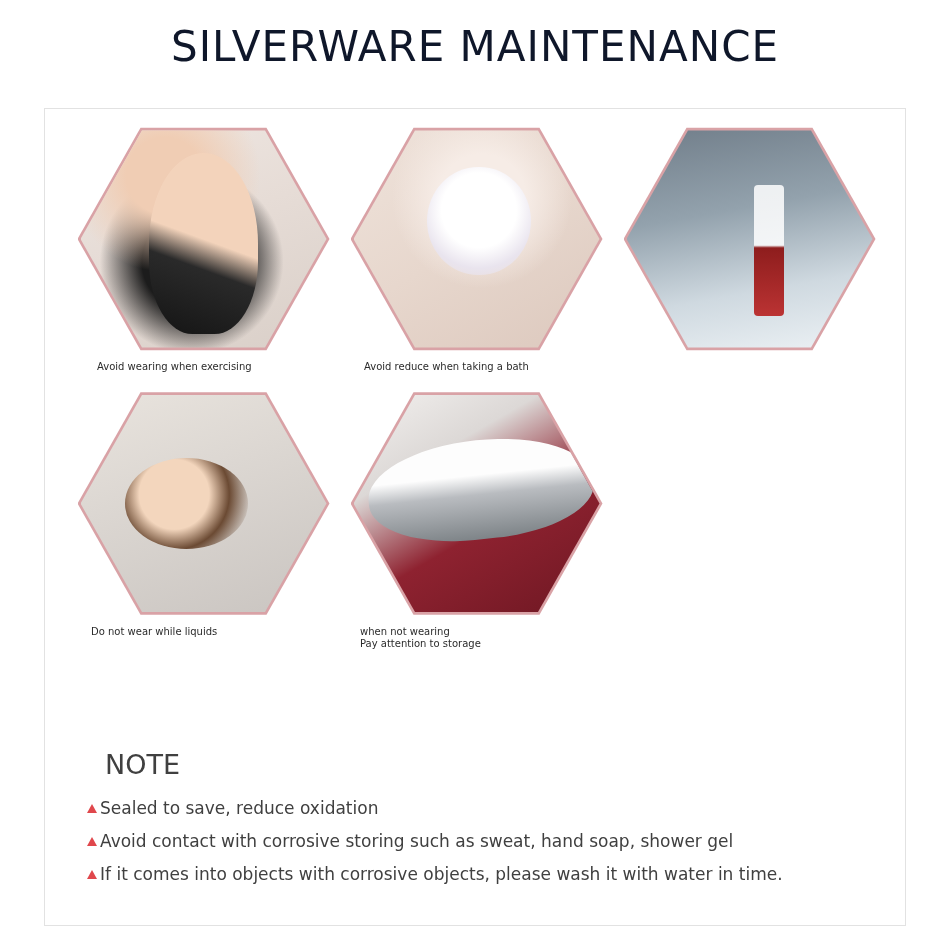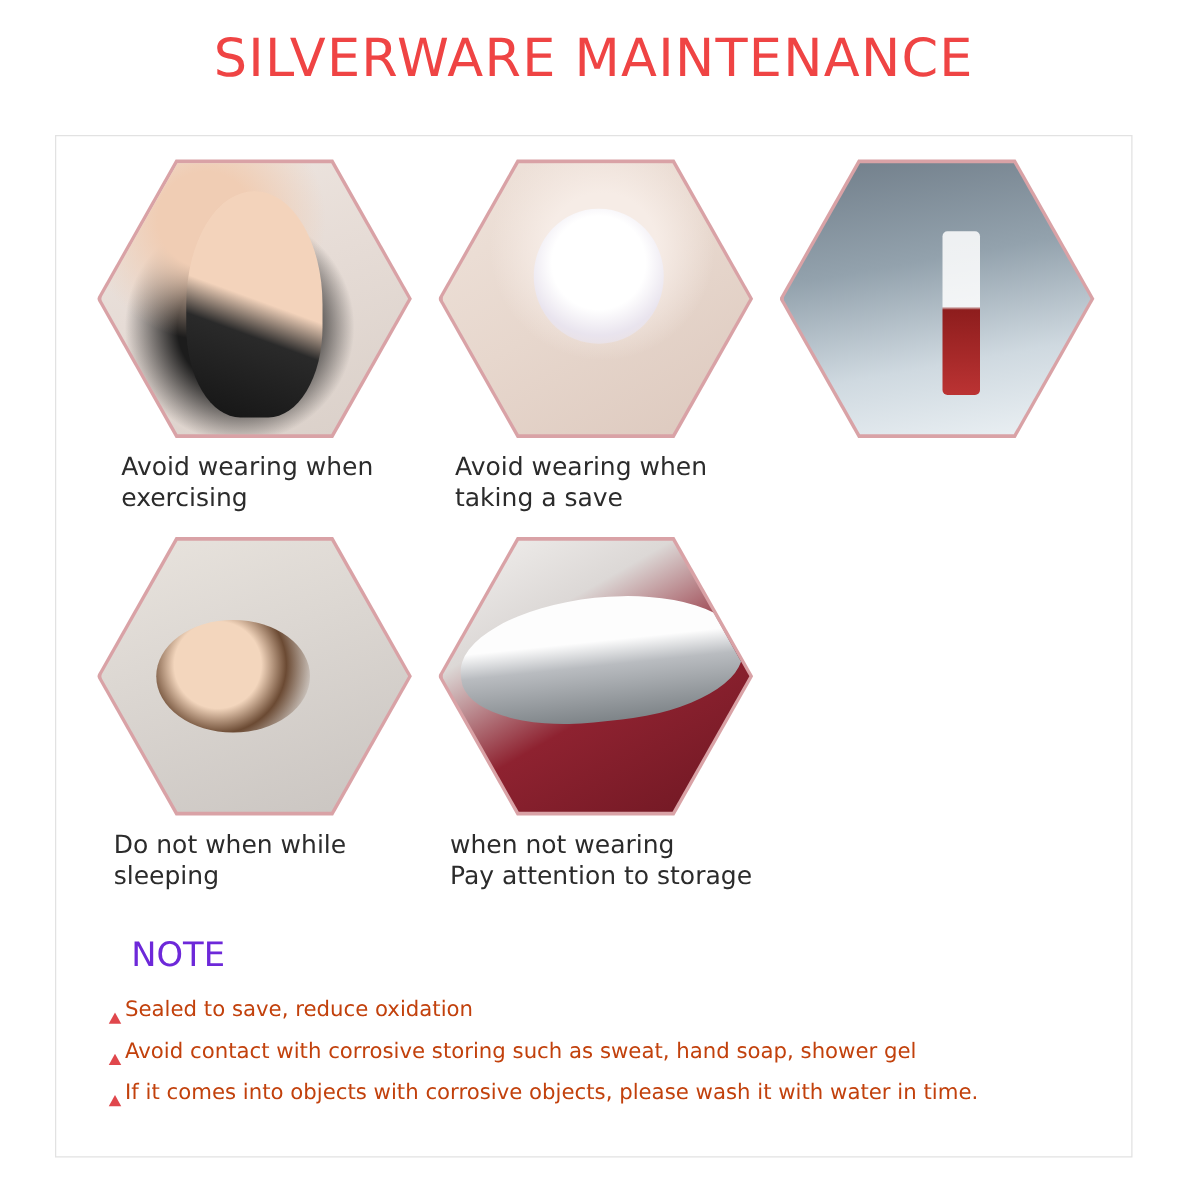--- a/index.html
+++ b/index.html
@@ -18,21 +18,21 @@
     position: relative;
     width: 950px;
     height: 950px;
     box-sizing: border-box;
   }
   .title {
     text-align: center;
     font-size: 42px;
     letter-spacing: 1px;
     font-weight: 400;
-    color: #ef4444;
+    color: #0f172a;
     padding-top: 22px;
     font-family: "DejaVu Sans", sans-serif;
   }
   .card {
     position: absolute;
     left: 44px;
     top: 108px;
     width: 862px;
     height: 818px;
     border: 1px solid #e2e2e2;
@@ -75,53 +75,53 @@
     -webkit-clip-path: polygon(25% 2%, 75% 2%, 100% 50%, 75% 98%, 25% 98%, 0% 50%);
     clip-path: polygon(25% 2%, 75% 2%, 100% 50%, 75% 98%, 25% 98%, 0% 50%);
     overflow: hidden;
   }
   .photo {
     position: absolute;
     inset: 0;
   }
   .caption {
     margin-top: 6px;
-    font-size: 20px;
+    font-size: 10px;
     line-height: 1.25;
     color: #2b2b2b;
     text-align: left;
     padding-left: 28px;
     font-family: "DejaVu Sans", sans-serif;
   }
   .cell.c2 .caption, .cell.c5 .caption { padding-left: 22px; }
   .cell.c3 .caption, .cell.c6 .caption { padding-left: 18px; }
 
   .note-block {
     position: absolute;
     left: 22px;
     top: 640px;
     width: 810px;
   }
   .note-title {
     font-size: 27px;
-    color: #6d28d9;
+    color: #404040;
     padding-left: 38px;
     font-weight: 400;
     font-family: "DejaVu Sans", sans-serif;
   }
   .note-list {
     margin-top: 12px;
     padding-left: 20px;
   }
   .note-item {
     display: flex;
-    align-items: center;
+    align-items: flex-start;
     font-size: 17px;
     line-height: 1.95;
-    color: #c2410c;
+    color: #404040;
     font-family: "DejaVu Sans", sans-serif;
   }
   .tri {
     width: 0;
     height: 0;
     border-left: 5px solid transparent;
     border-right: 5px solid transparent;
     border-bottom: 9px solid #e0474c;
     margin-top: 12px;
     margin-right: 3px;
@@ -206,41 +206,41 @@
         <div class="caption">Avoid wearing when exercising</div>
       </div>
 
       <div class="cell c2">
         <div class="hexwrap">
           <div class="hex-outer"></div>
           <div class="hex-inner">
             <div class="photo p2"></div>
           </div>
         </div>
-        <div class="caption">Avoid wearing when taking a save</div>
+        <div class="caption">Avoid reduce when taking a bath</div>
       </div>
 
       <div class="cell c3">
         <div class="hexwrap">
           <div class="hex-outer"></div>
           <div class="hex-inner">
             <div class="photo p3"></div>
           </div>
         </div>
       </div>
 
 
       <div class="cell c5">
         <div class="hexwrap">
           <div class="hex-outer"></div>
           <div class="hex-inner">
             <div class="photo p5"></div>
           </div>
         </div>
-        <div class="caption">Do not when while sleeping</div>
+        <div class="caption">Do not wear while liquids</div>
       </div>
 
       <div class="cell c6">
         <div class="hexwrap">
           <div class="hex-outer"></div>
           <div class="hex-inner">
             <div class="photo p6"></div>
           </div>
         </div>
         <div class="caption">

